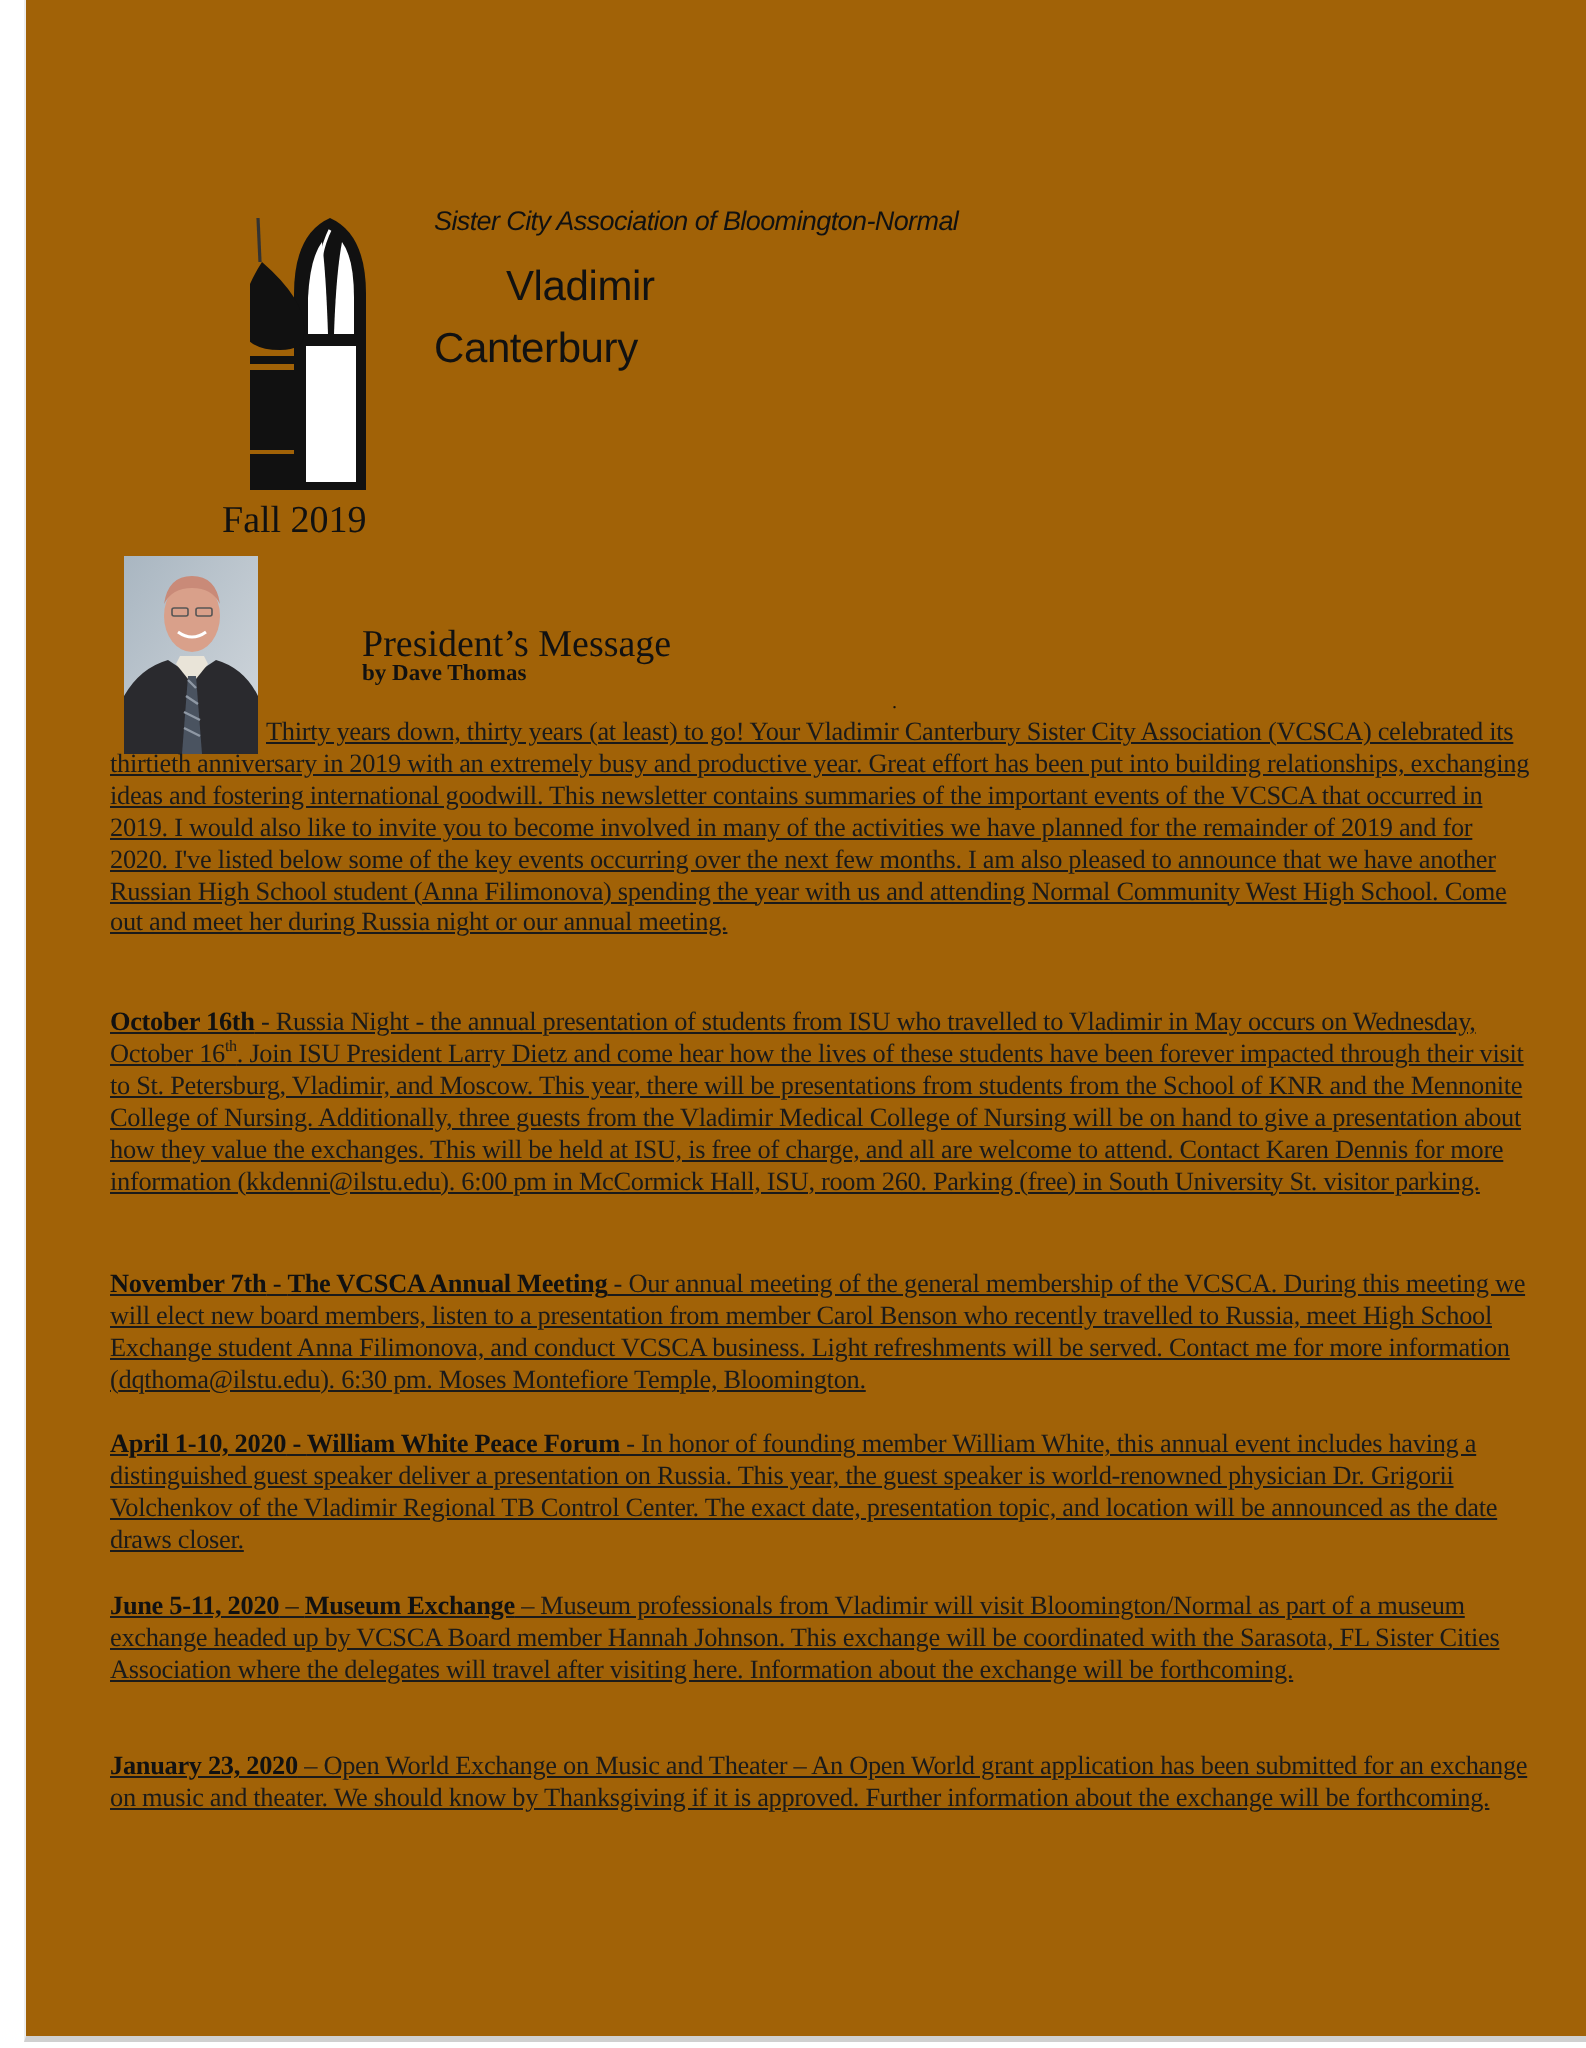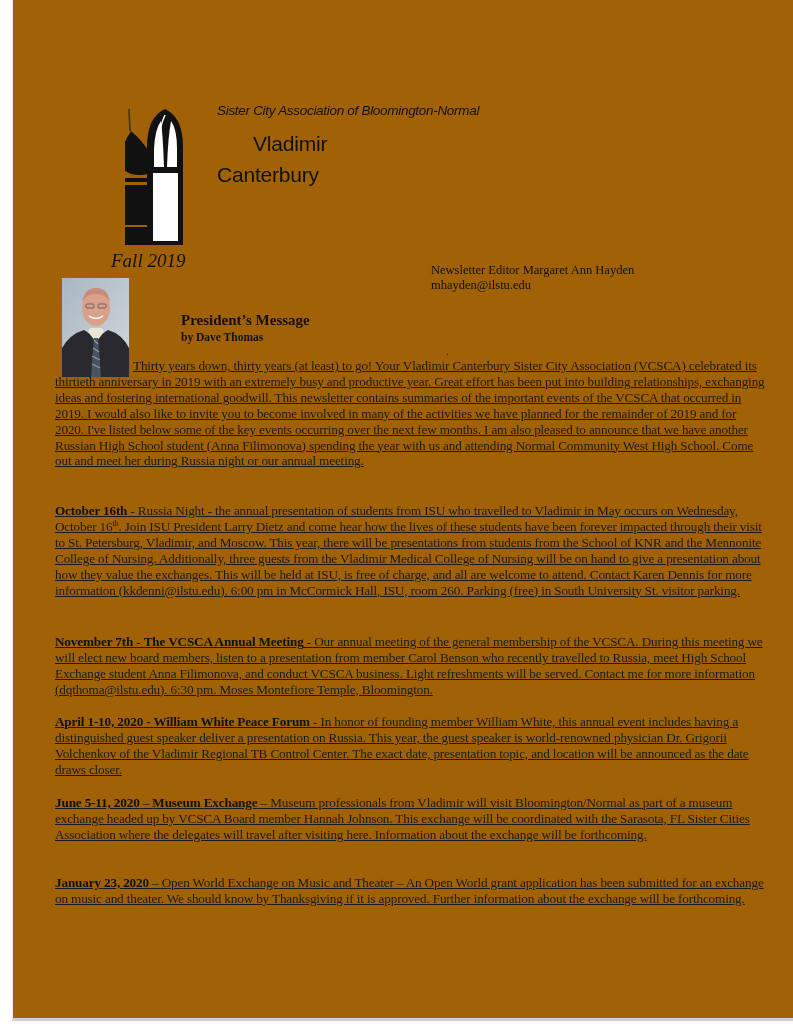--- a/index.html
+++ b/index.html
@@ -29,32 +29,32 @@
     }
     .vladimir { top: 132px; margin-left: 36px; }
     .canterbury { top: 163px; }
     .communicator {
       position: absolute; left: 200px; top: 190px;
       font-family: "Liberation Serif", "DejaVu Serif", serif;
       font-style: italic; font-size: 52px; color: #111; letter-spacing: 0.5px;
     }
     .season {
       position: absolute; left: 98px; top: 250px;
-      font-size: 19px; color: #111; font-style: italic;
+      font-size: 19px; color: #111;
     }
     .editor {
       position: absolute; left: 418px; top: 263px;
       font-family: "Liberation Serif", serif; font-size: 12.5px; line-height: 15px; color: #111;
     }
     .photo {
       position: absolute; left: 49px; top: 278px; width: 67px; height: 99px;
       overflow: hidden; background: #b9c3cc;
     }
     .pm-title {
-      position: absolute; left: 168px; top: 312px; font-weight: bold; font-size: 15px;
+      position: absolute; left: 168px; top: 312px; font-weight: normal; font-size: 19px;
     }
     .pm-byline {
       position: absolute; left: 168px; top: 331px; font-weight: bold; font-size: 11.5px; text-align: center;
     }
     .stray-dot { position: absolute; left: 433px; top: 346px; font-size: 10px; }
     .body-text {
       position: absolute; left: 42px; width: 710px;
       font-size: 13.2px; line-height: 15.9px; color: #1a1a1a;
       letter-spacing: -0.15px;
     }
@@ -88,24 +88,20 @@
     <rect x="-2" y="78" width="26" height="38" fill="#111"></rect>
     <rect x="-6" y="104" width="32" height="14" fill="#111"></rect>
     <rect x="-2" y="120" width="26" height="18" fill="#111"></rect>
   </svg>
 
   <div class="association">Sister City Association of Bloomington-Normal</div>
   <div class="vladimir">Vladimir</div>
   <div class="canterbury">Canterbury</div>
   <div class="season">Fall 2019</div>
 
-  <div class="editor">
-    <div>Newsletter Editor Margaret Ann Hayden</div>
-    <div>mhayden@ilstu.edu</div>
-  </div>
 
   <div class="photo">
     <svg width="67" height="99" viewBox="0 0 67 99">
       <defs>
         <linearGradient id="bg" x1="0" y1="0" x2="1" y2="1">
           <stop offset="0" stop-color="#a9b6c1"></stop>
           <stop offset="1" stop-color="#d2d8dd"></stop>
         </linearGradient>
       </defs>
       <rect width="67" height="99" fill="url(#bg)"></rect>

